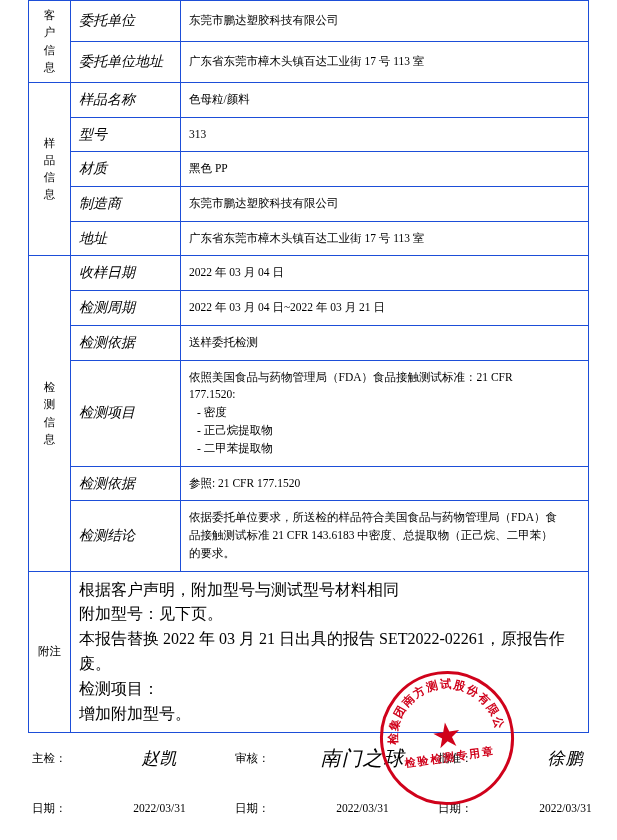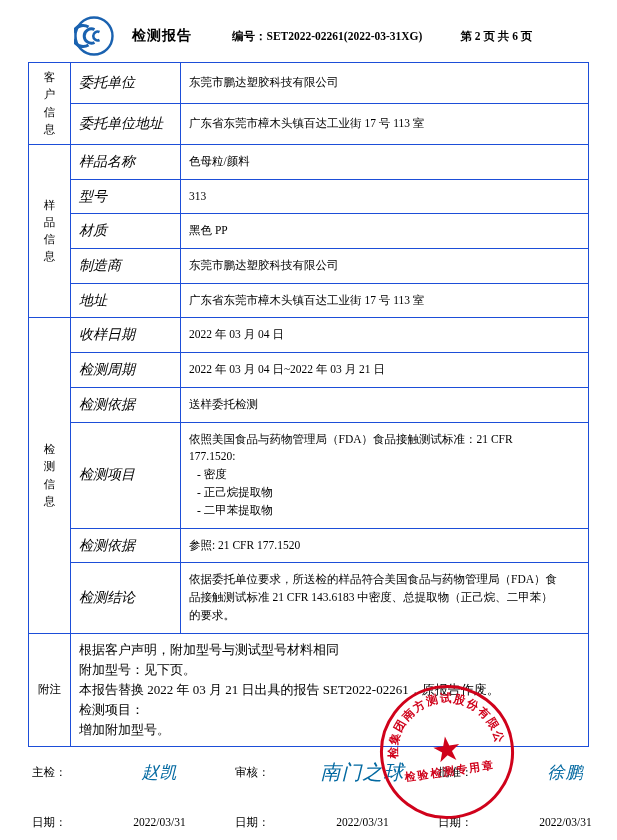--- a/index.html
+++ b/index.html
@@ -97,21 +97,21 @@
   td.val.tall {
     padding-top: 8px;
     padding-bottom: 8px;
   }
   .indent {
     padding-left: 8px;
   }
 
   
   td.notes {
-    font-size: 13px;
+    font-size: 16px;
     padding: 8px 10px;
     line-height: 1.85;
     margin-top: 29px;
   }
 
   
   .sig-wrap {
     position: relative;
     width: 561px;
     margin-top: 0;
@@ -135,21 +135,21 @@
   }
   td.sig-value {
     width: 135px;
     text-align: center;
     font-family: "Liberation Serif", serif;
   }
   .handwrite {
     font-family: Liberation Serif, serif;
     font-style: italic;
     font-size: 17px;
-    color: #0369a1;
+    color: #000000;
     letter-spacing: 1px;
   }
   .hw2 { font-size: 20px; }
   .date-val {
     font-size: 11.5px;
   }
 
   
   .stamp {
     position: absolute;
@@ -211,35 +211,20 @@
   }
   .footer .line {
     letter-spacing: 0.3px;
   }
 </style>
 </head>
 <body>
 
 <div class="page">
 
-  <div class="header">
-    <div class="logo">
-      <svg width="40" height="40" viewBox="0 0 40 40">
-        <circle cx="20" cy="20" r="18.5" fill="none" stroke="#1a62b0" stroke-width="2.4"></circle>
-        <path d="M14.5 11 A10.5 10.5 0 1 0 14.5 29" fill="none" stroke="#1a62b0" stroke-width="3.2"></path>
-        <path d="M20.5 13.5 A7.2 7.2 0 1 0 20.5 26.5" fill="none" stroke="#1a62b0" stroke-width="3"></path>
-        <path d="M25.5 16 A4.4 4.4 0 1 0 25.5 24" fill="none" stroke="#1a62b0" stroke-width="2.6"></path>
-      </svg>
-    </div>
-    <div class="report-title">检测报告</div>
-    <div class="report-no">
-      <span class="label">编号：</span><span>SET2022-02261(2022-03-31XG)</span>
-    </div>
-    <div class="page-no">第 2 页  共 6 页</div>
-  </div>
 
   <table class="main">
     <colgroup>
       <col style="width:42px">
       <col style="width:110px">
       <col>
     </colgroup>
     <tbody>
 
       <tr>

